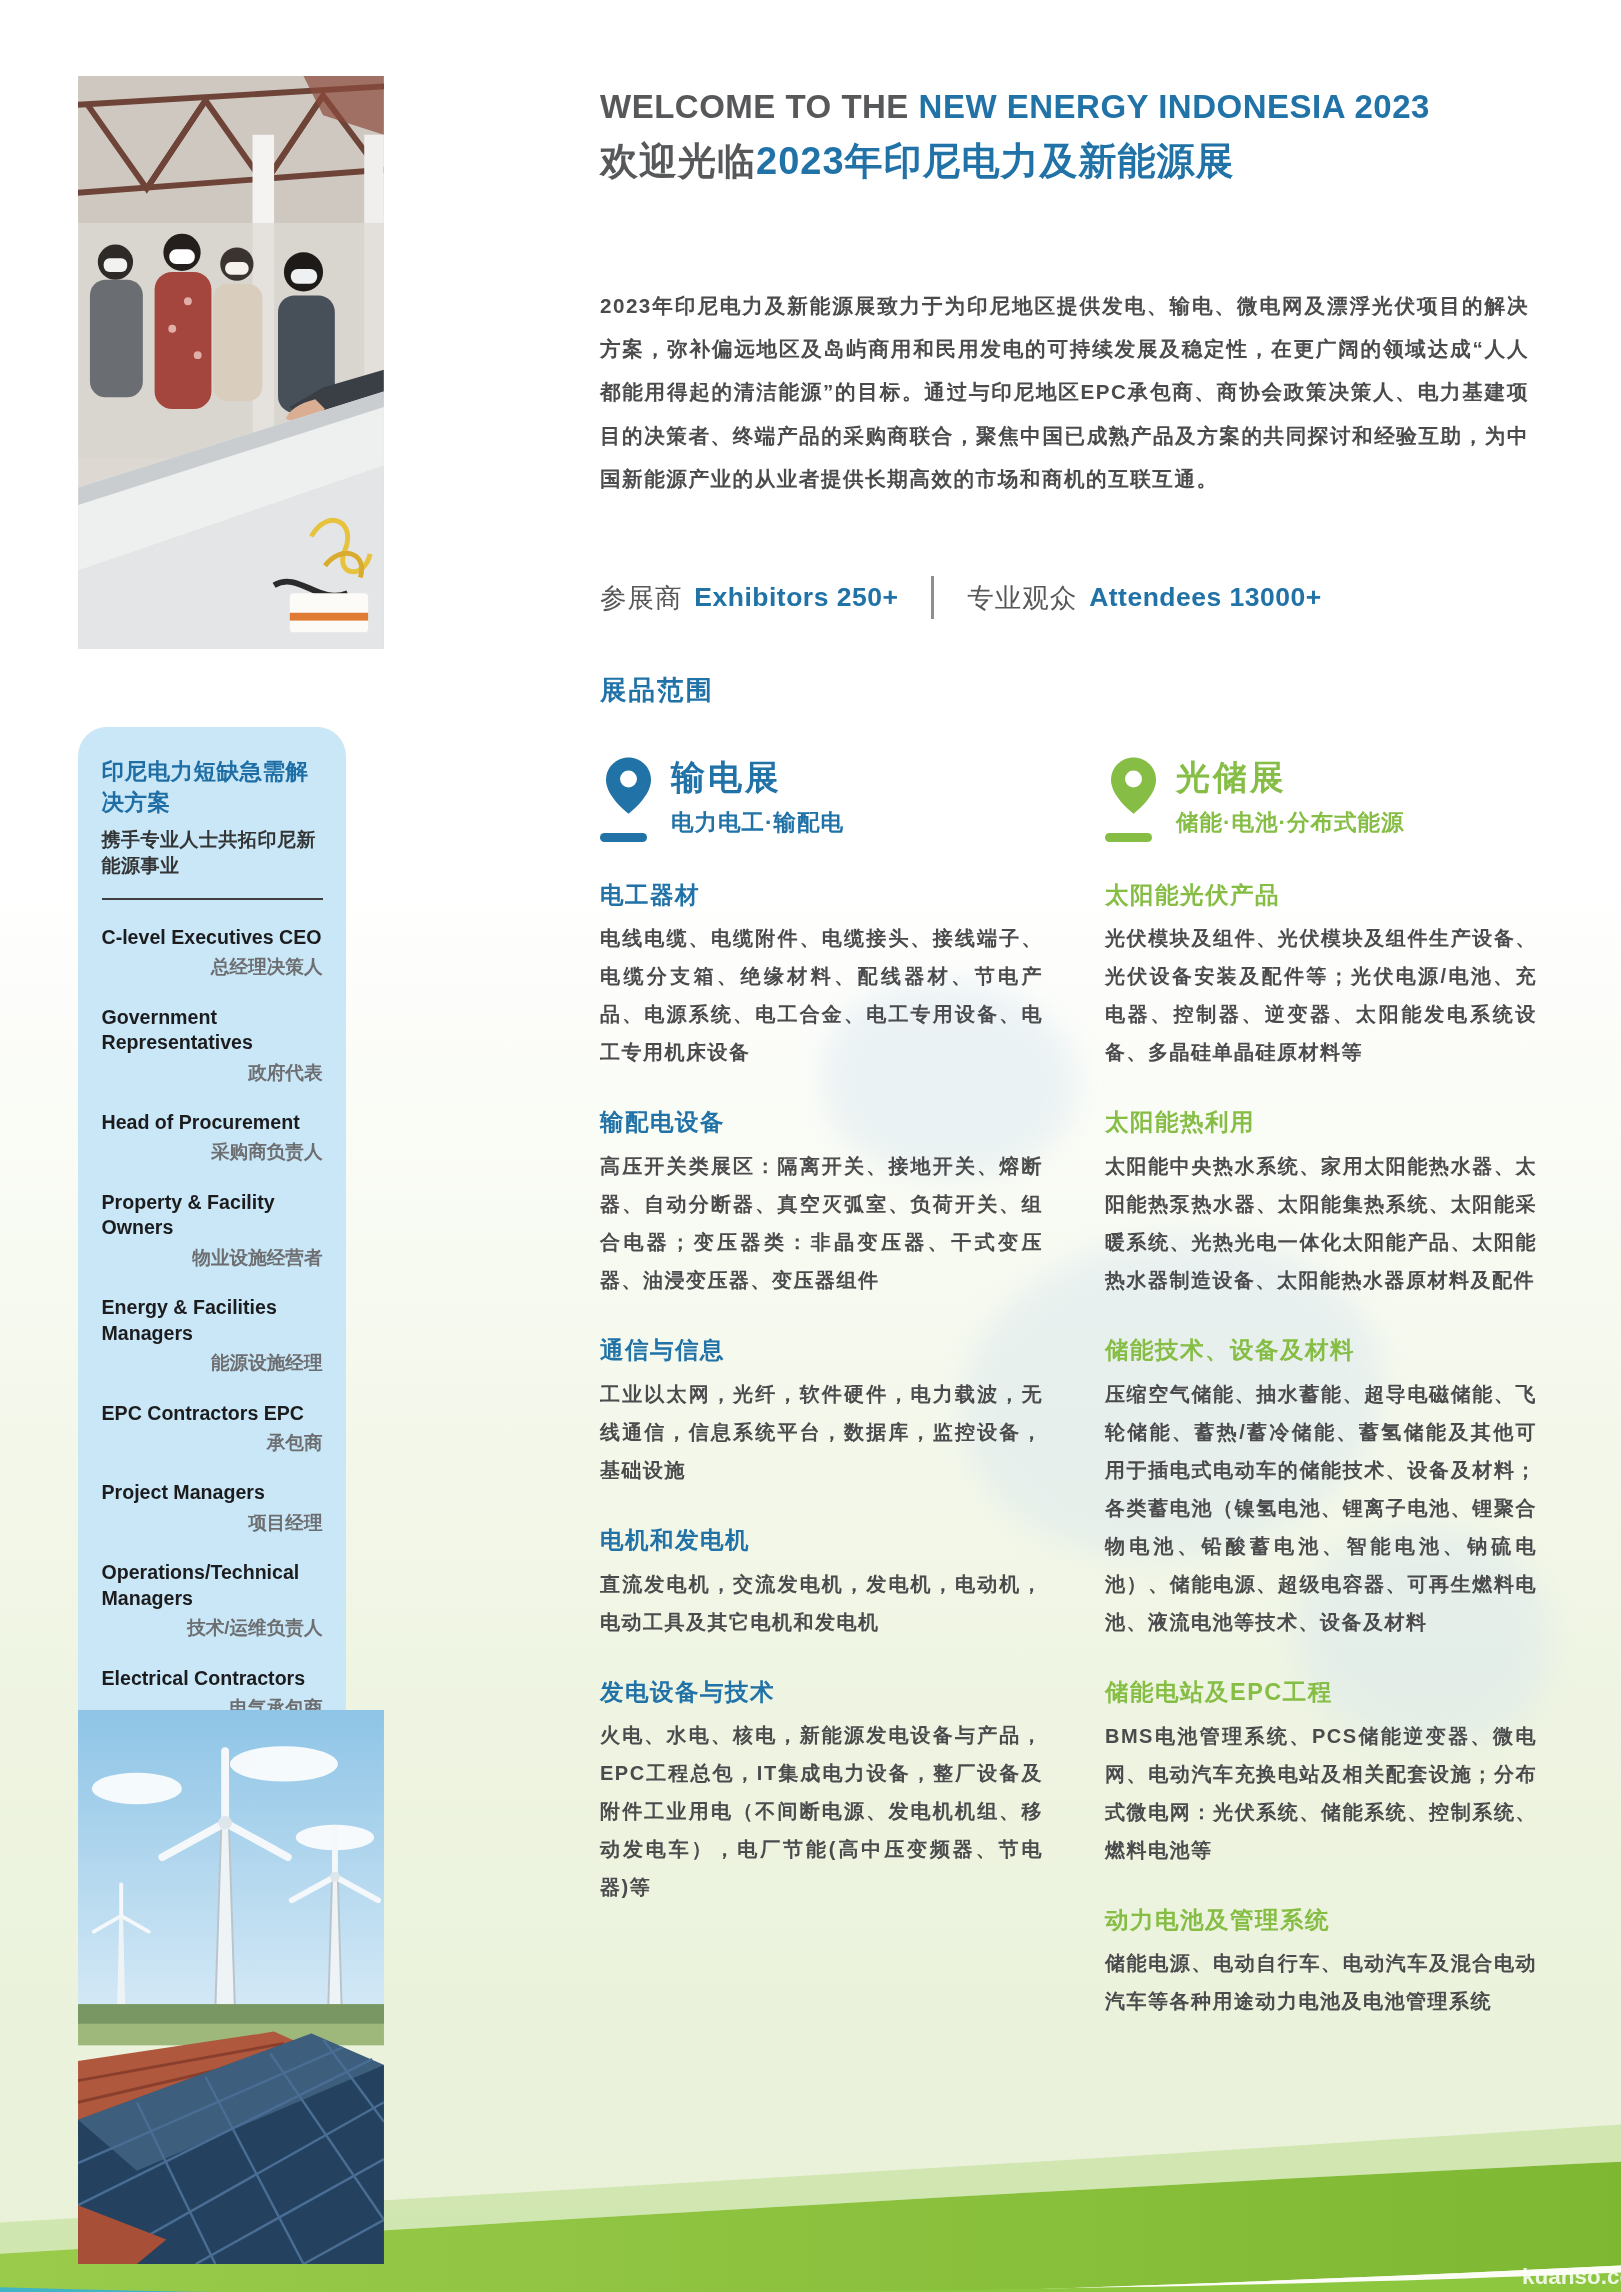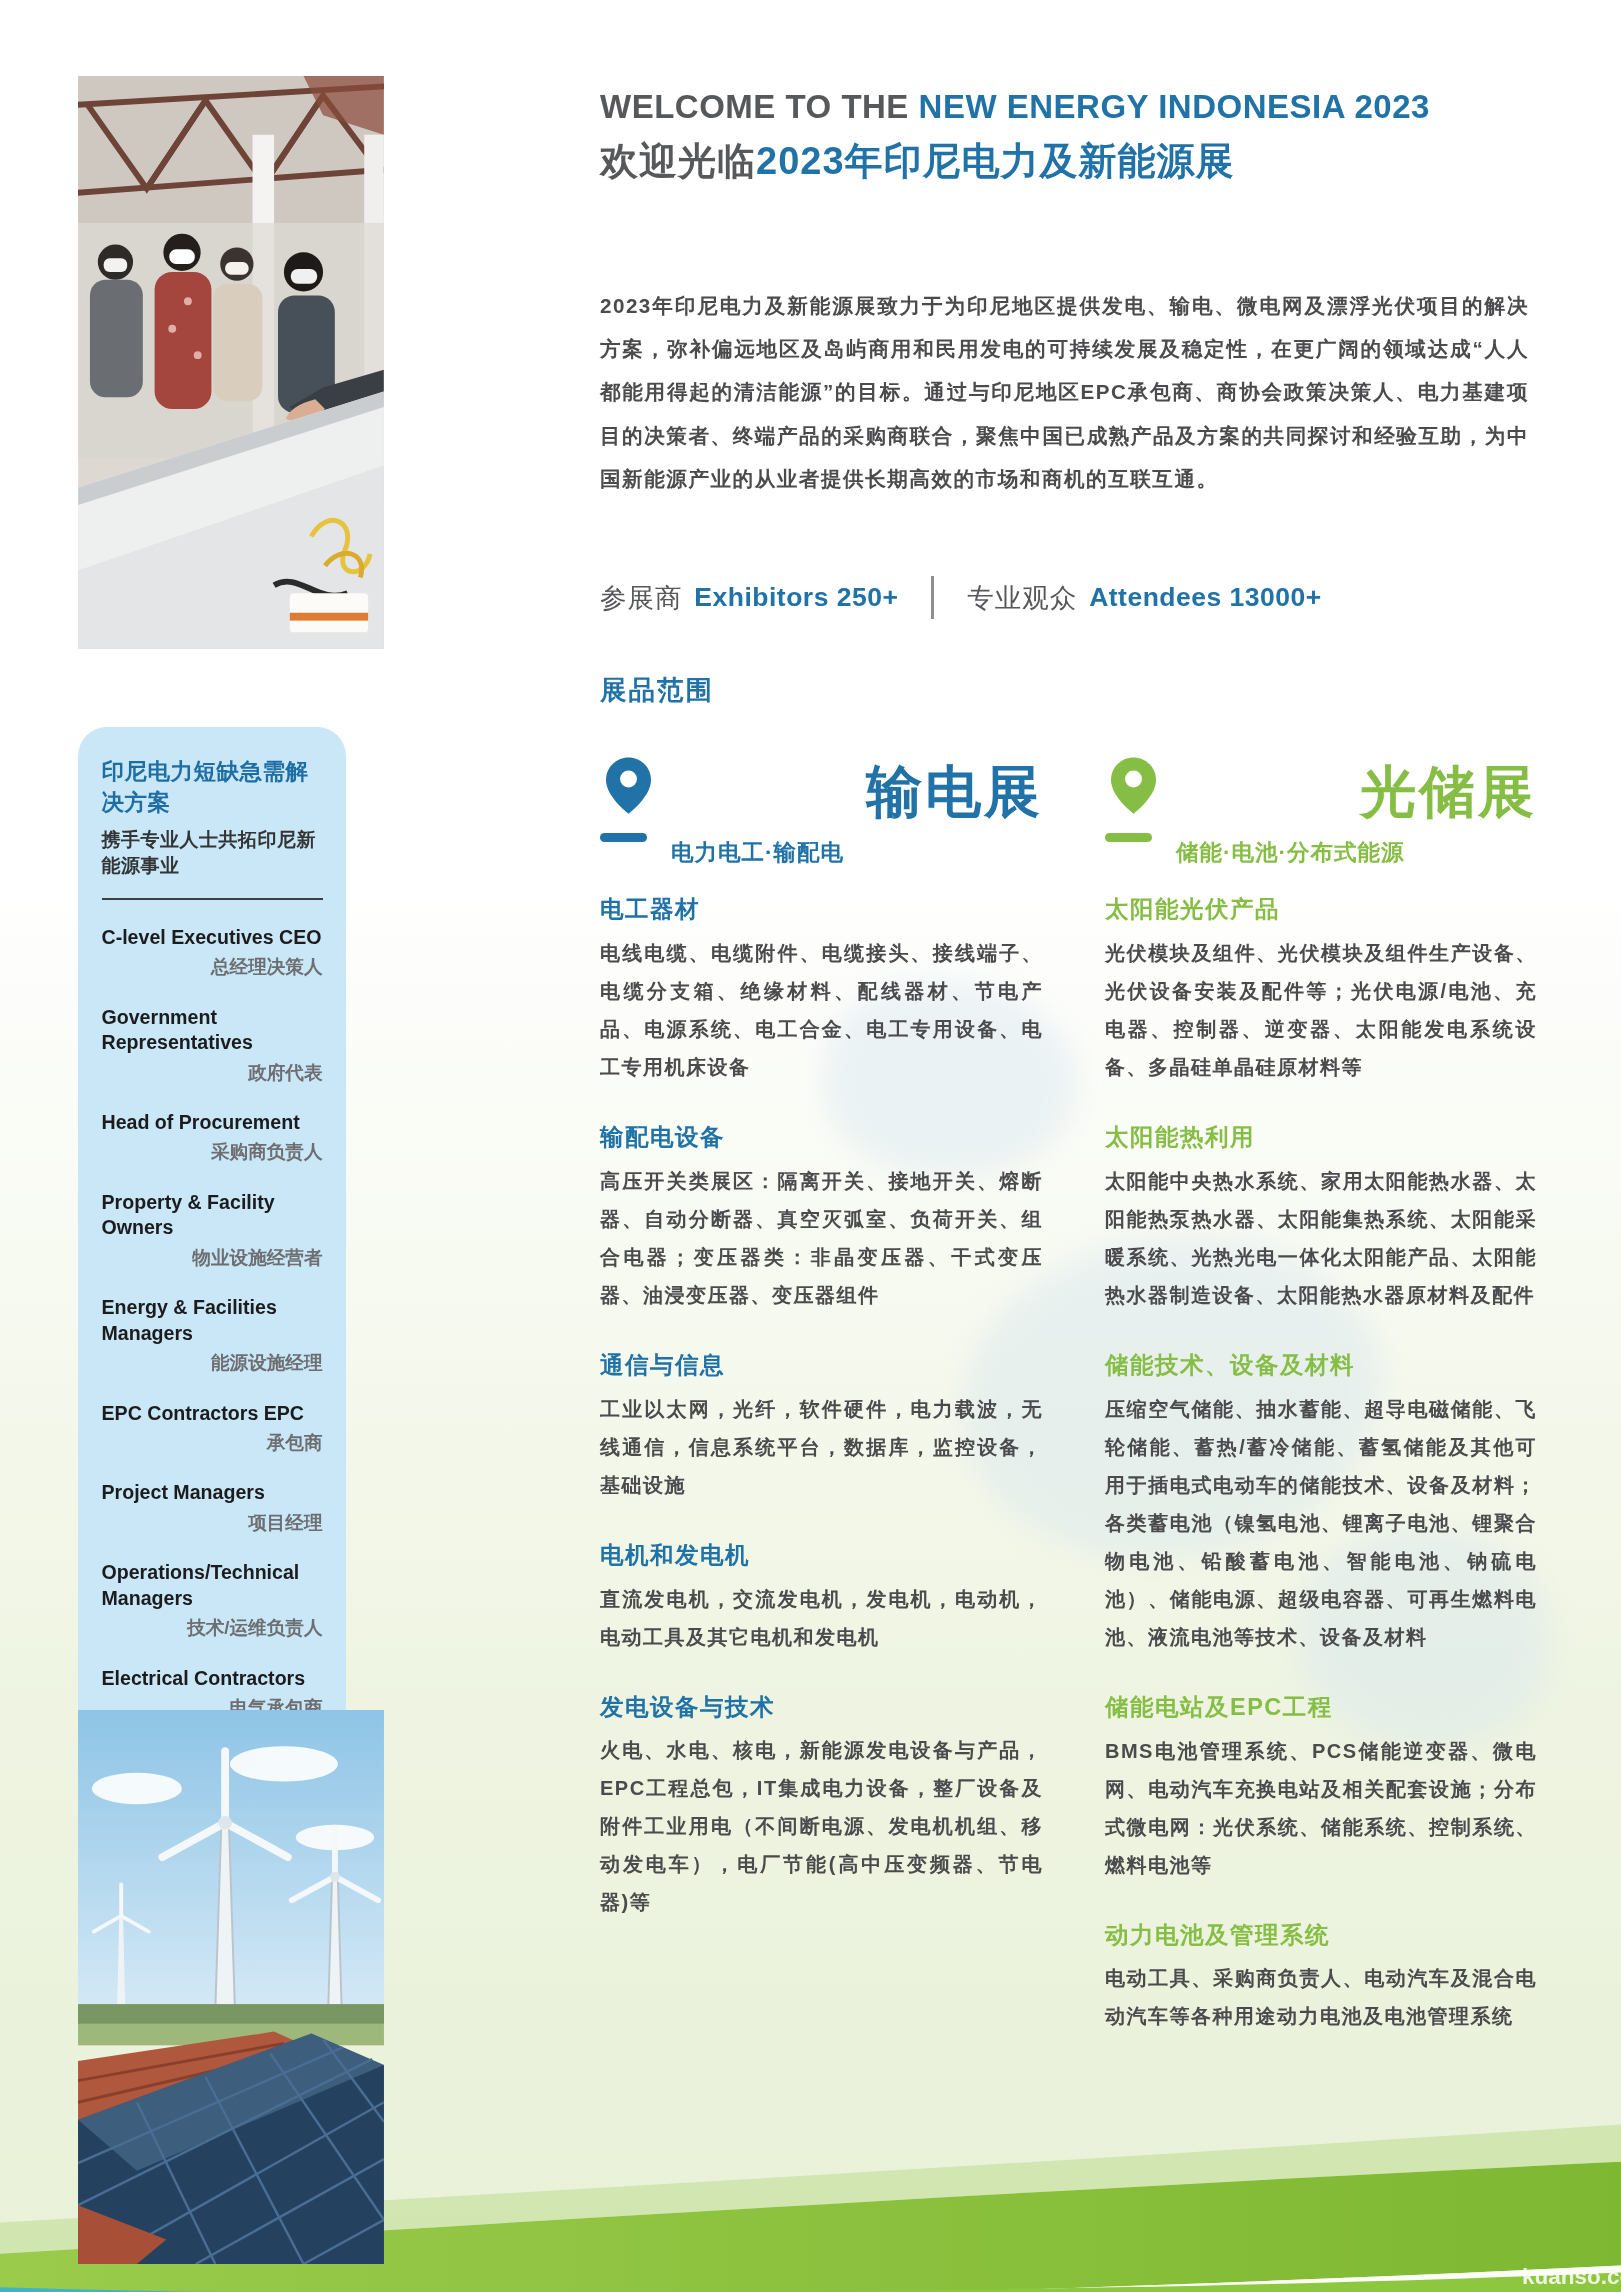--- a/index.html
+++ b/index.html
@@ -39,21 +39,21 @@
   .sb-sub{margin:8.8px 0 0;font-size:19px;font-weight:800;color:#333435;letter-spacing:0.5px;}
   .sb-rule{border:none;border-top:2px solid#3f3f41;margin:19.6px 0 3.9px;}
   .aud-item{margin-top:24.5px;}
   .aud-en{font-size:19.6px;font-weight:800;color:#1c1c1e;line-height:1.3;}
   .aud-zh{font-size:18.6px;font-weight:700;color:#6d6e71;margin-top:3.9px;text-align:right;}
   
   .col{position:absolute;top:755px;z-index:2;}
   #col-mid{left:600px;width:443px;}
   #col-right{left:1105px;width:432px;}
   .sec-header{position:relative;padding-left:71px;min-height:98px;margin-bottom:25.5px;}
-  .sec-title{font-size:56px;font-weight:900;letter-spacing:2.9px;text-align:right;}
+  .sec-title{font-size:34px;font-weight:900;letter-spacing:2.9px;}
   .sec-tagline{font-size:22.5px;font-weight:800;margin-top:5.9px;letter-spacing:1px;}
   .pin-wrap{position:absolute;left:5.9px;top:2px;width:45px;height:57px;}
   .dash{position:absolute;left:0;top:78px;width:47px;height:8.8px;border-radius:4.4px;}
   .c-blue .sec-title,.c-blue .sec-tagline{color:#2072a7;}
   .c-blue .dash{background:#2072a7;}
   .c-green .sec-title,.c-green .sec-tagline{color:#86bd45;}
   .c-green .dash{background:#86bd45;}
   .groups{margin-top:25.5px;}
   .group{margin-bottom:35px;}
   .group h4{margin:0 0 8.8px;font-size:23.5px;font-weight:900;letter-spacing:1.5px;}
@@ -326,20 +326,20 @@
       <div class="group g-green">
           <h4>储能技术、设备及材料</h4>
           <p>压缩空气储能、抽水蓄能、超导电磁储能、飞轮储能、蓄热/蓄冷储能、蓄氢储能及其他可用于插电式电动车的储能技术、设备及材料；各类蓄电池（镍氢电池、锂离子电池、锂聚合物电池、铅酸蓄电池、智能电池、钠硫电池）、储能电源、超级电容器、可再生燃料电池、液流电池等技术、设备及材料</p>
         </div>
       <div class="group g-green">
           <h4>储能电站及EPC工程</h4>
           <p>BMS电池管理系统、PCS储能逆变器、微电网、电动汽车充换电站及相关配套设施；分布式微电网：光伏系统、储能系统、控制系统、燃料电池等</p>
         </div>
       <div class="group g-green">
           <h4>动力电池及管理系统</h4>
-          <p>电动工具、采购商负责人、电动汽车及混合电动汽车等各种用途动力电池及电池管理系统</p>
+          <p>储能电源、电动自行车、电动汽车及混合电动汽车等各种用途动力电池及电池管理系统</p>
         </div>
     </div>
   </div>
 
   <div class="watermark">kuanso.com</div>
 </div>
 
 
 </body></html>

